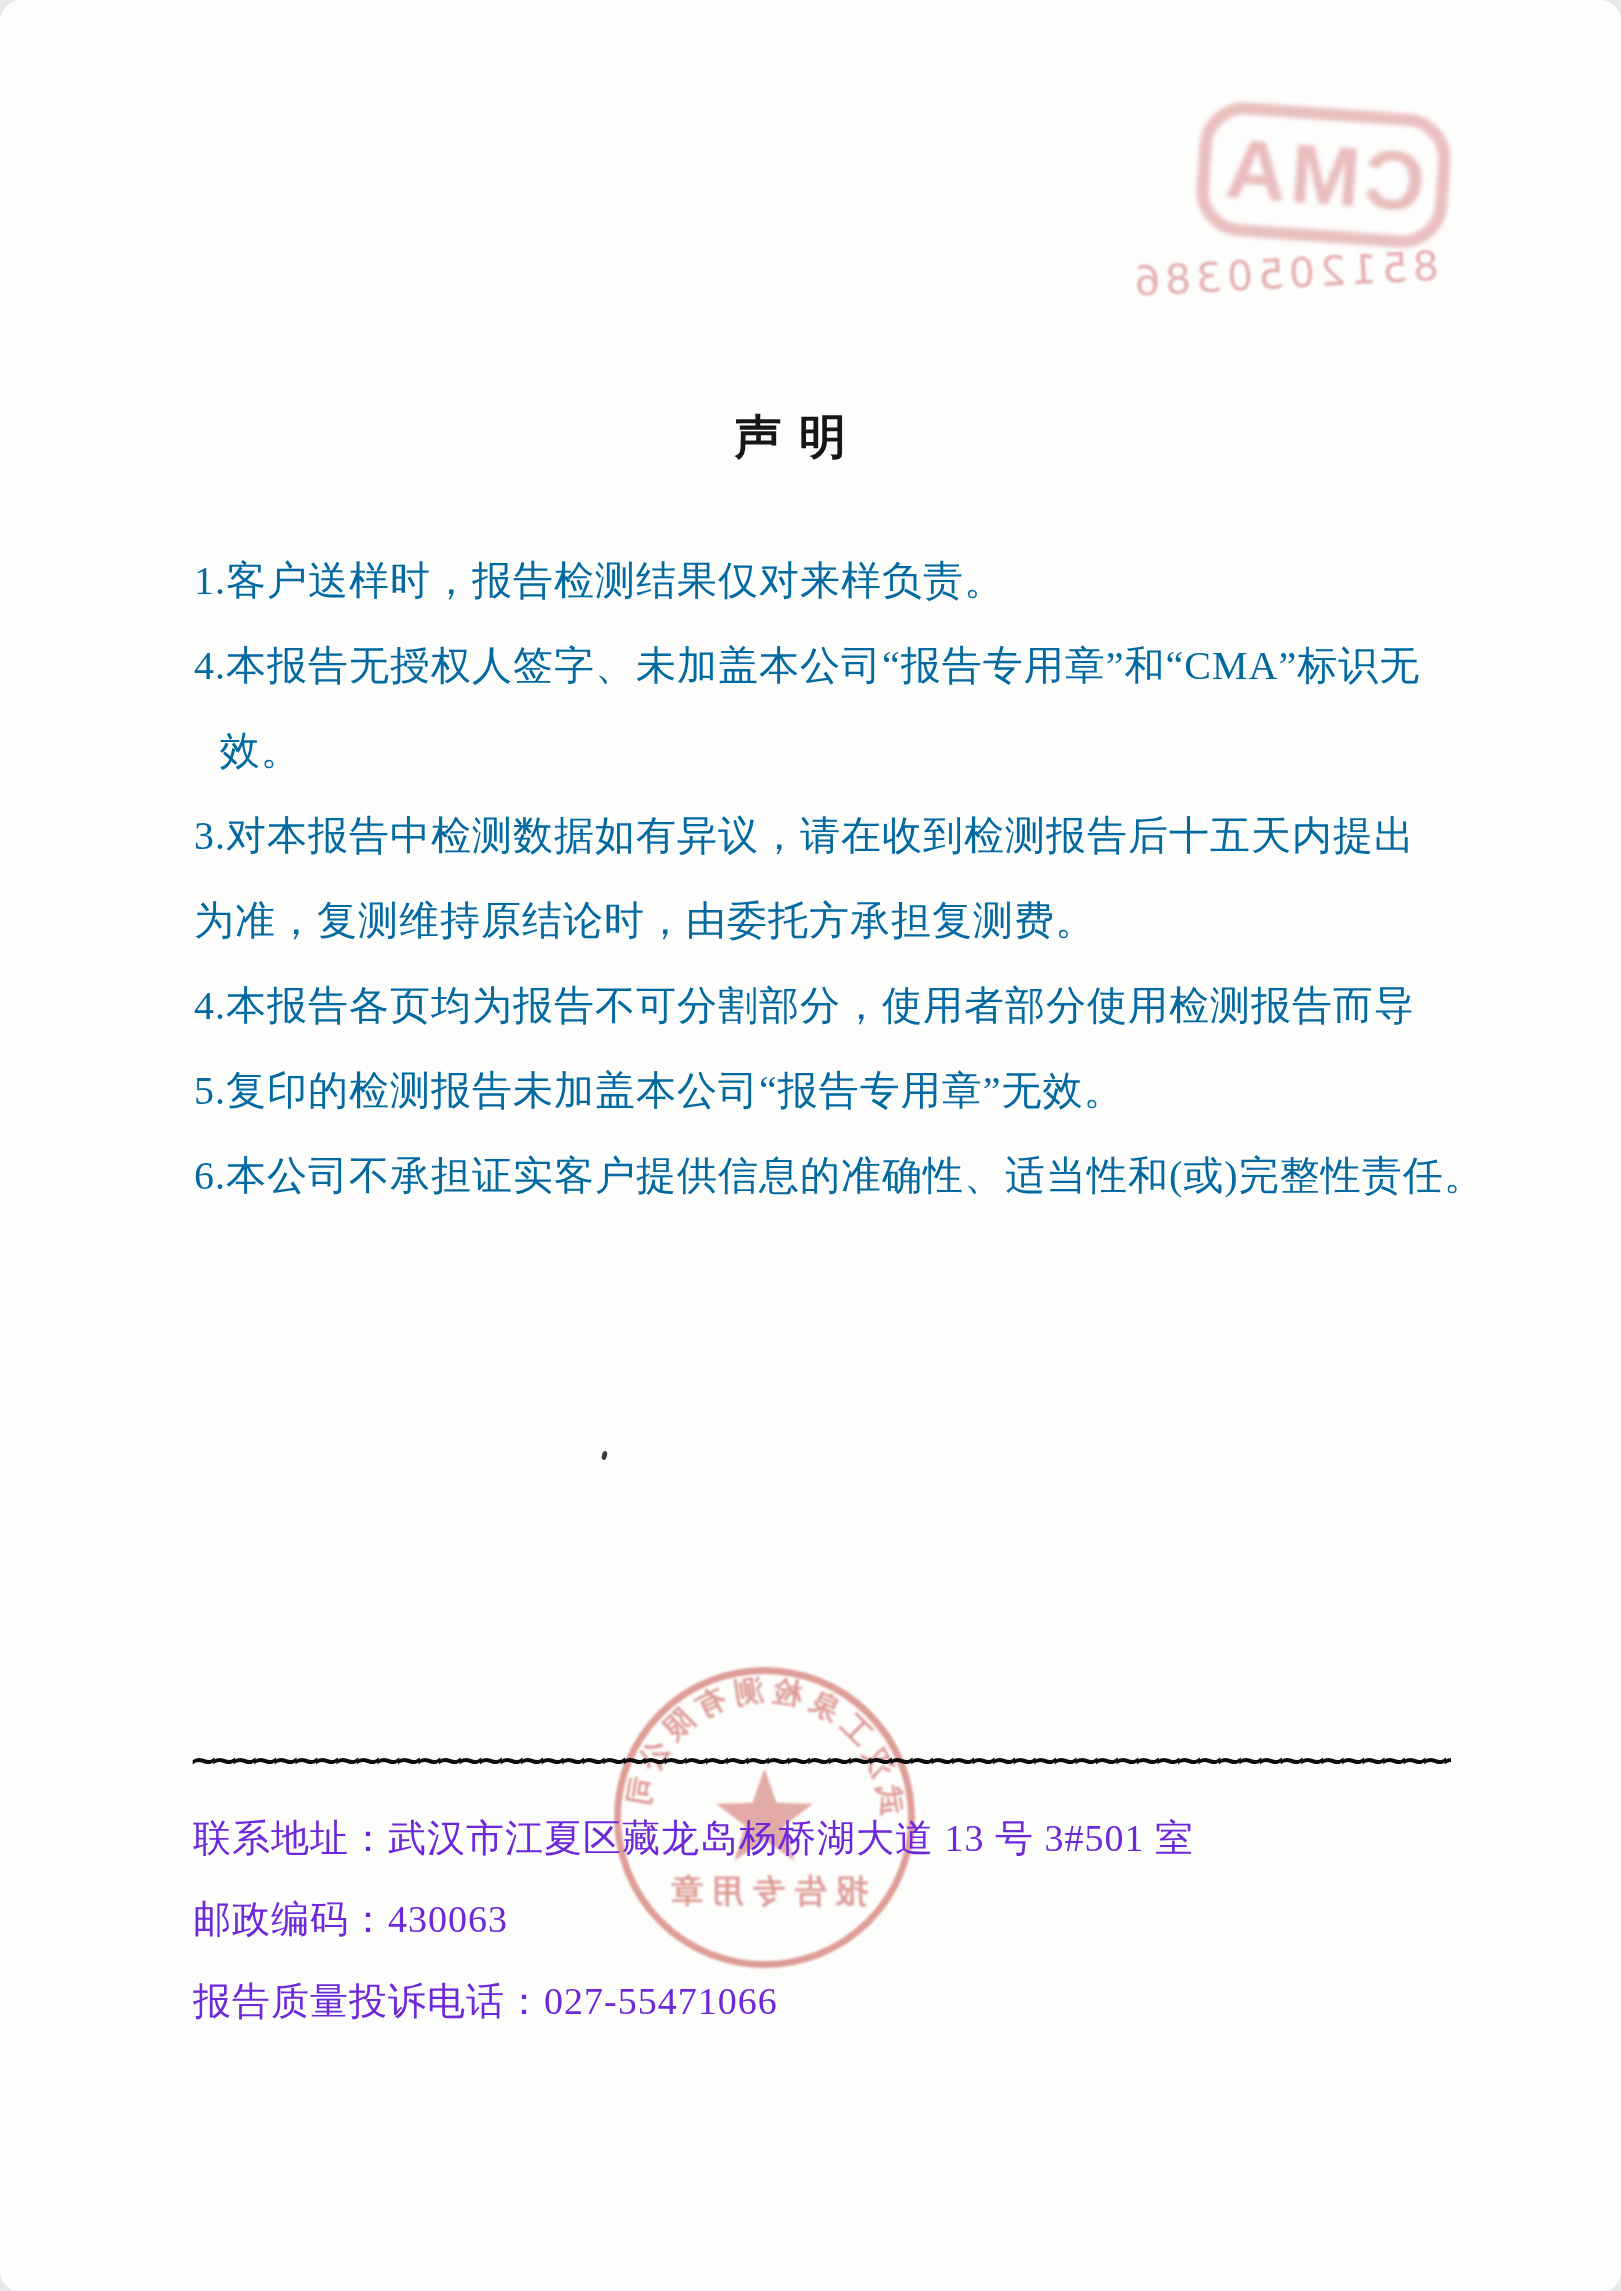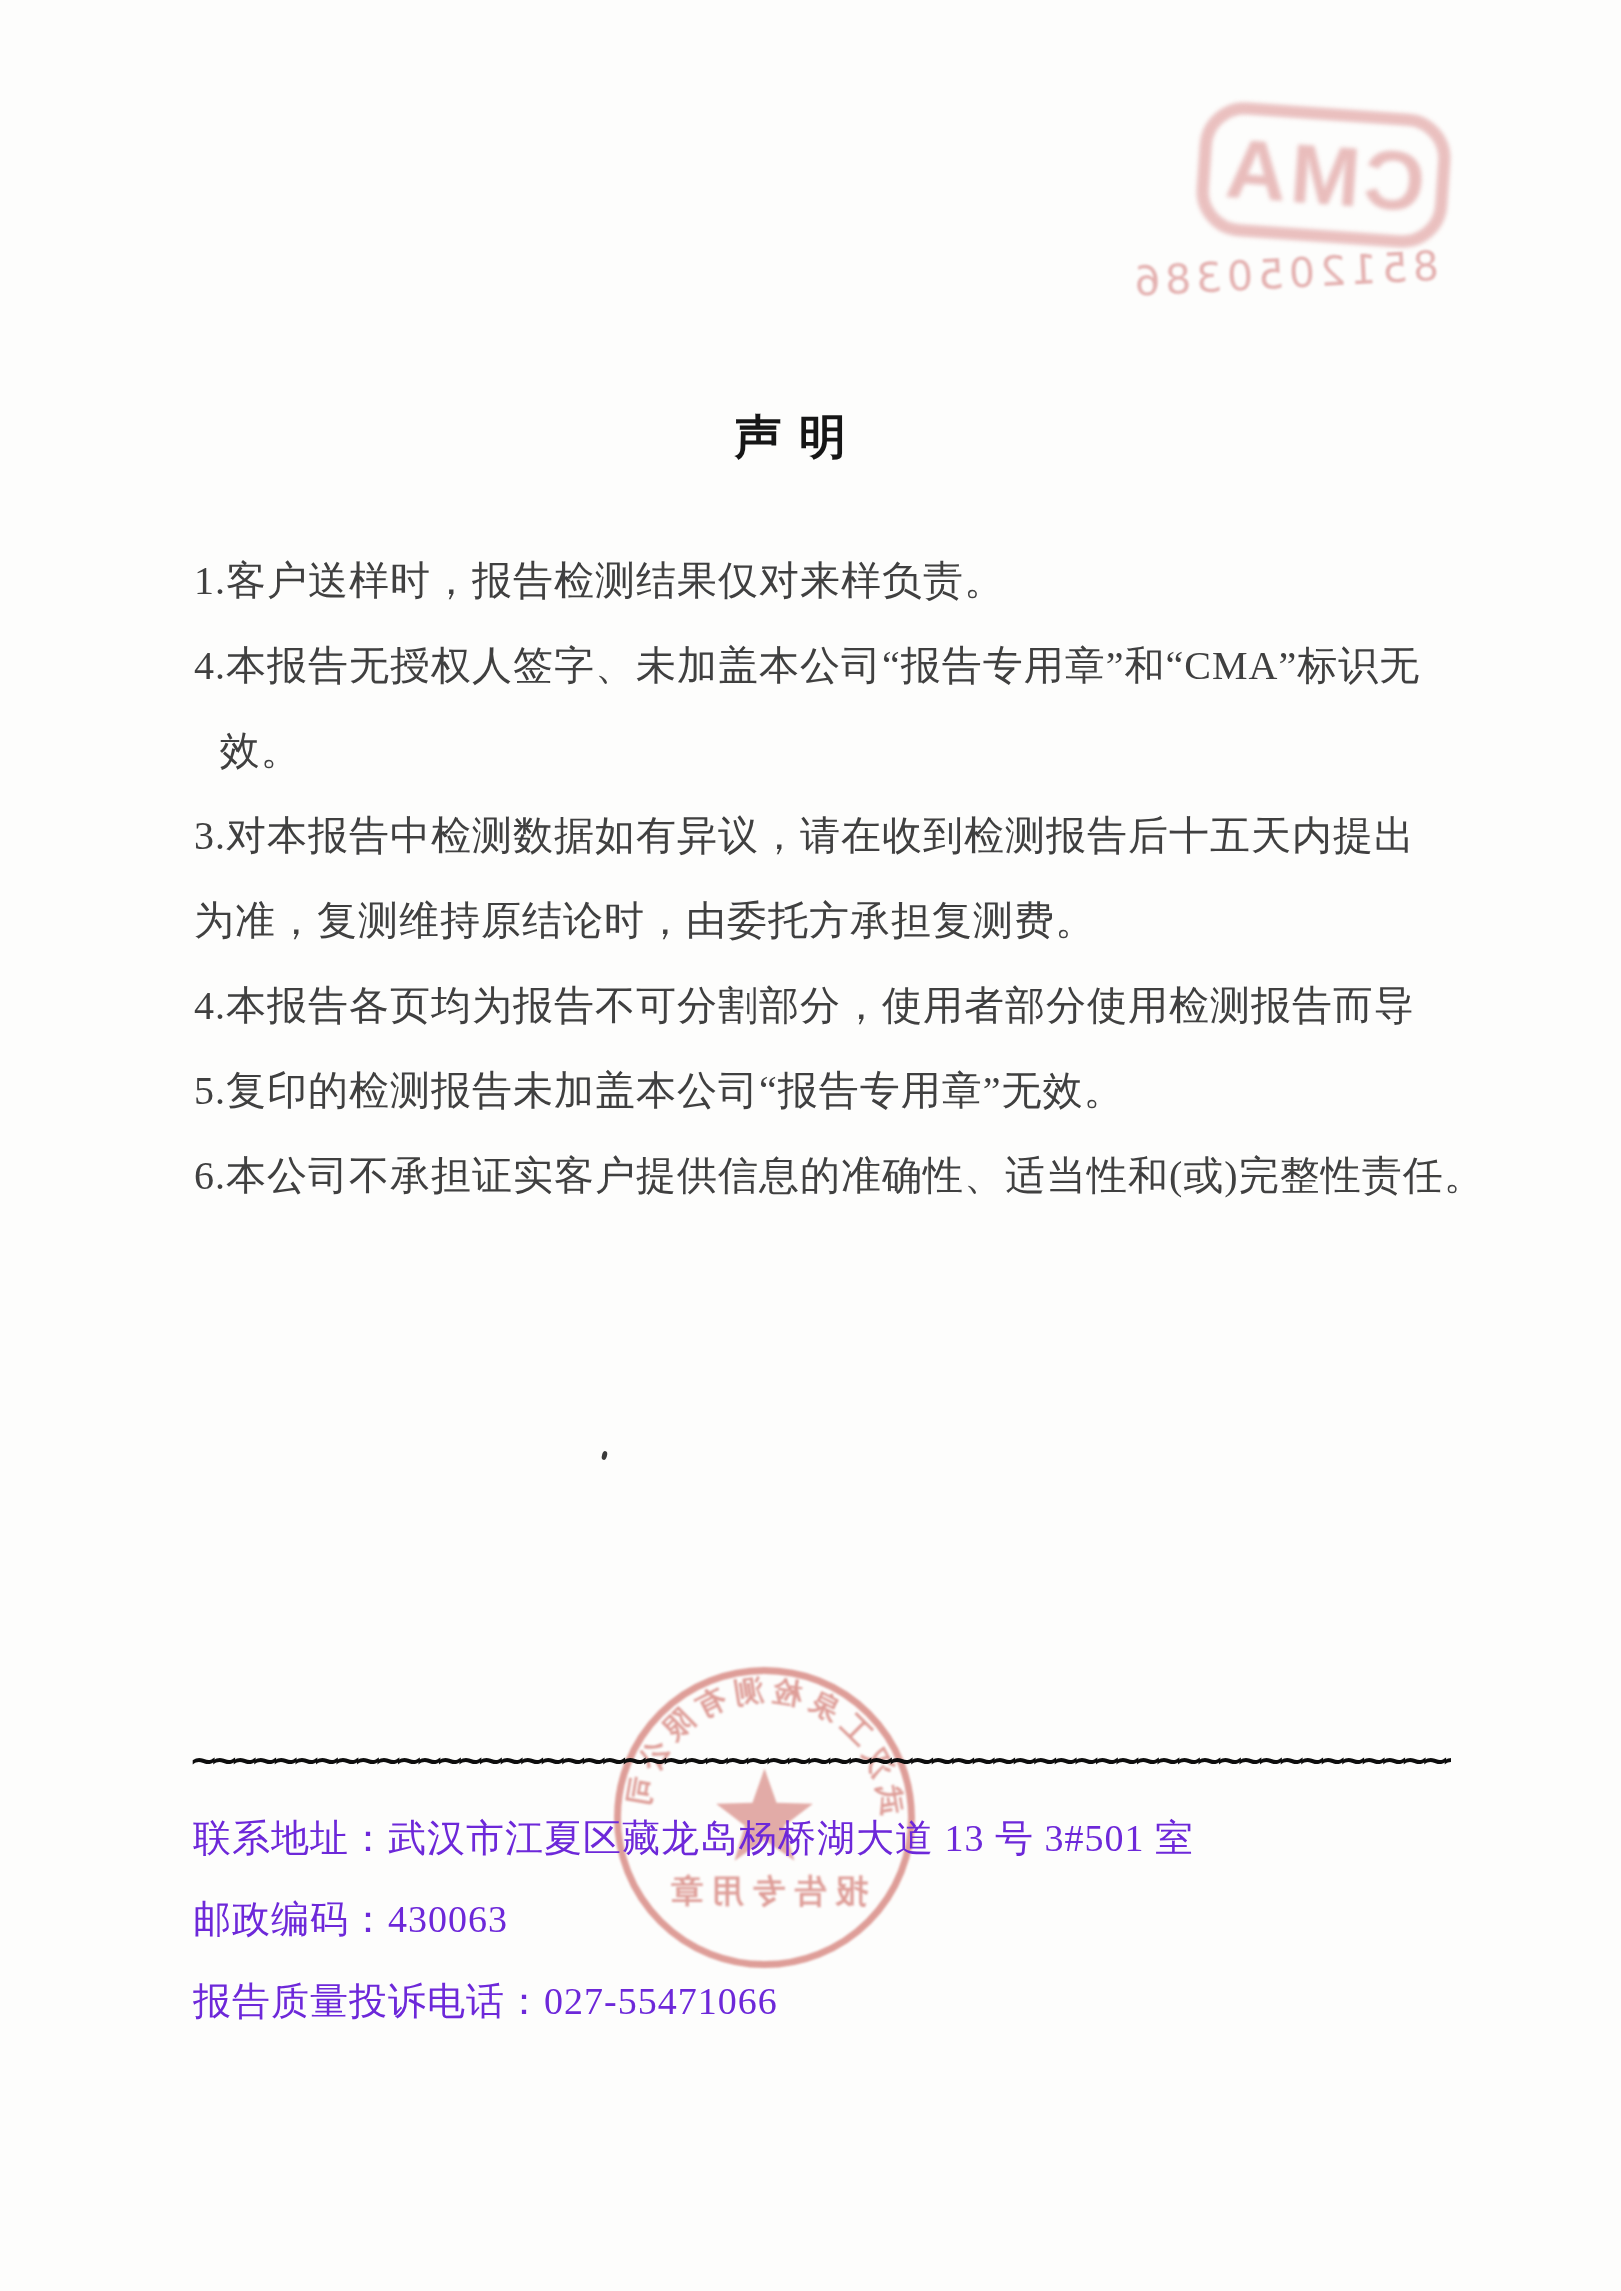--- a/index.html
+++ b/index.html
@@ -1,30 +1,30 @@
 <!DOCTYPE html>
 <html><head>
 <meta charset="utf-8">
 <style>
   html,body{margin:0;padding:0;background:#e8e8e8;}
   .page{
     position:relative;width:1621px;height:2292px;margin:0 auto;
     background:#fdfdfc;overflow:hidden;
-    font-family:"Liberation Serif","DejaVu Serif",serif;color:#1b1b1b;
+    font-family:"Liberation Serif","DejaVu Serif",serif;color:#1b1b1b;border-radius:21px;
   }
   
   .title{
     position:absolute;top:377px;left:0;width:1598px;text-align:center;
     font-size:47px;font-weight:600;letter-spacing:17.6px;line-height:59px;color:#161616;
     z-index:3;
   }
   
   .body-lines{
     position:absolute;left:194px;top:538px;width:1274px;z-index:3;
-    font-size:40px;font-weight:500;letter-spacing:1px;color:#404040;
+    font-size:40px;font-weight:500;letter-spacing:1px;color:#0369a1;
   }
   .body-lines .line{height:85px;line-height:85px;white-space:nowrap;}
   .body-lines .line.indent{padding-left:25.5px;}
   
   .separator{
     position:absolute;left:189px;top:1744px;width:1262px;height:37px;z-index:3;
     overflow:hidden;white-space:nowrap;
     font-family:"DejaVu Sans",sans-serif;font-size:35px;font-weight:bold;
     letter-spacing:-8.8px;line-height:33px;color:#0d0d0d;
   }

